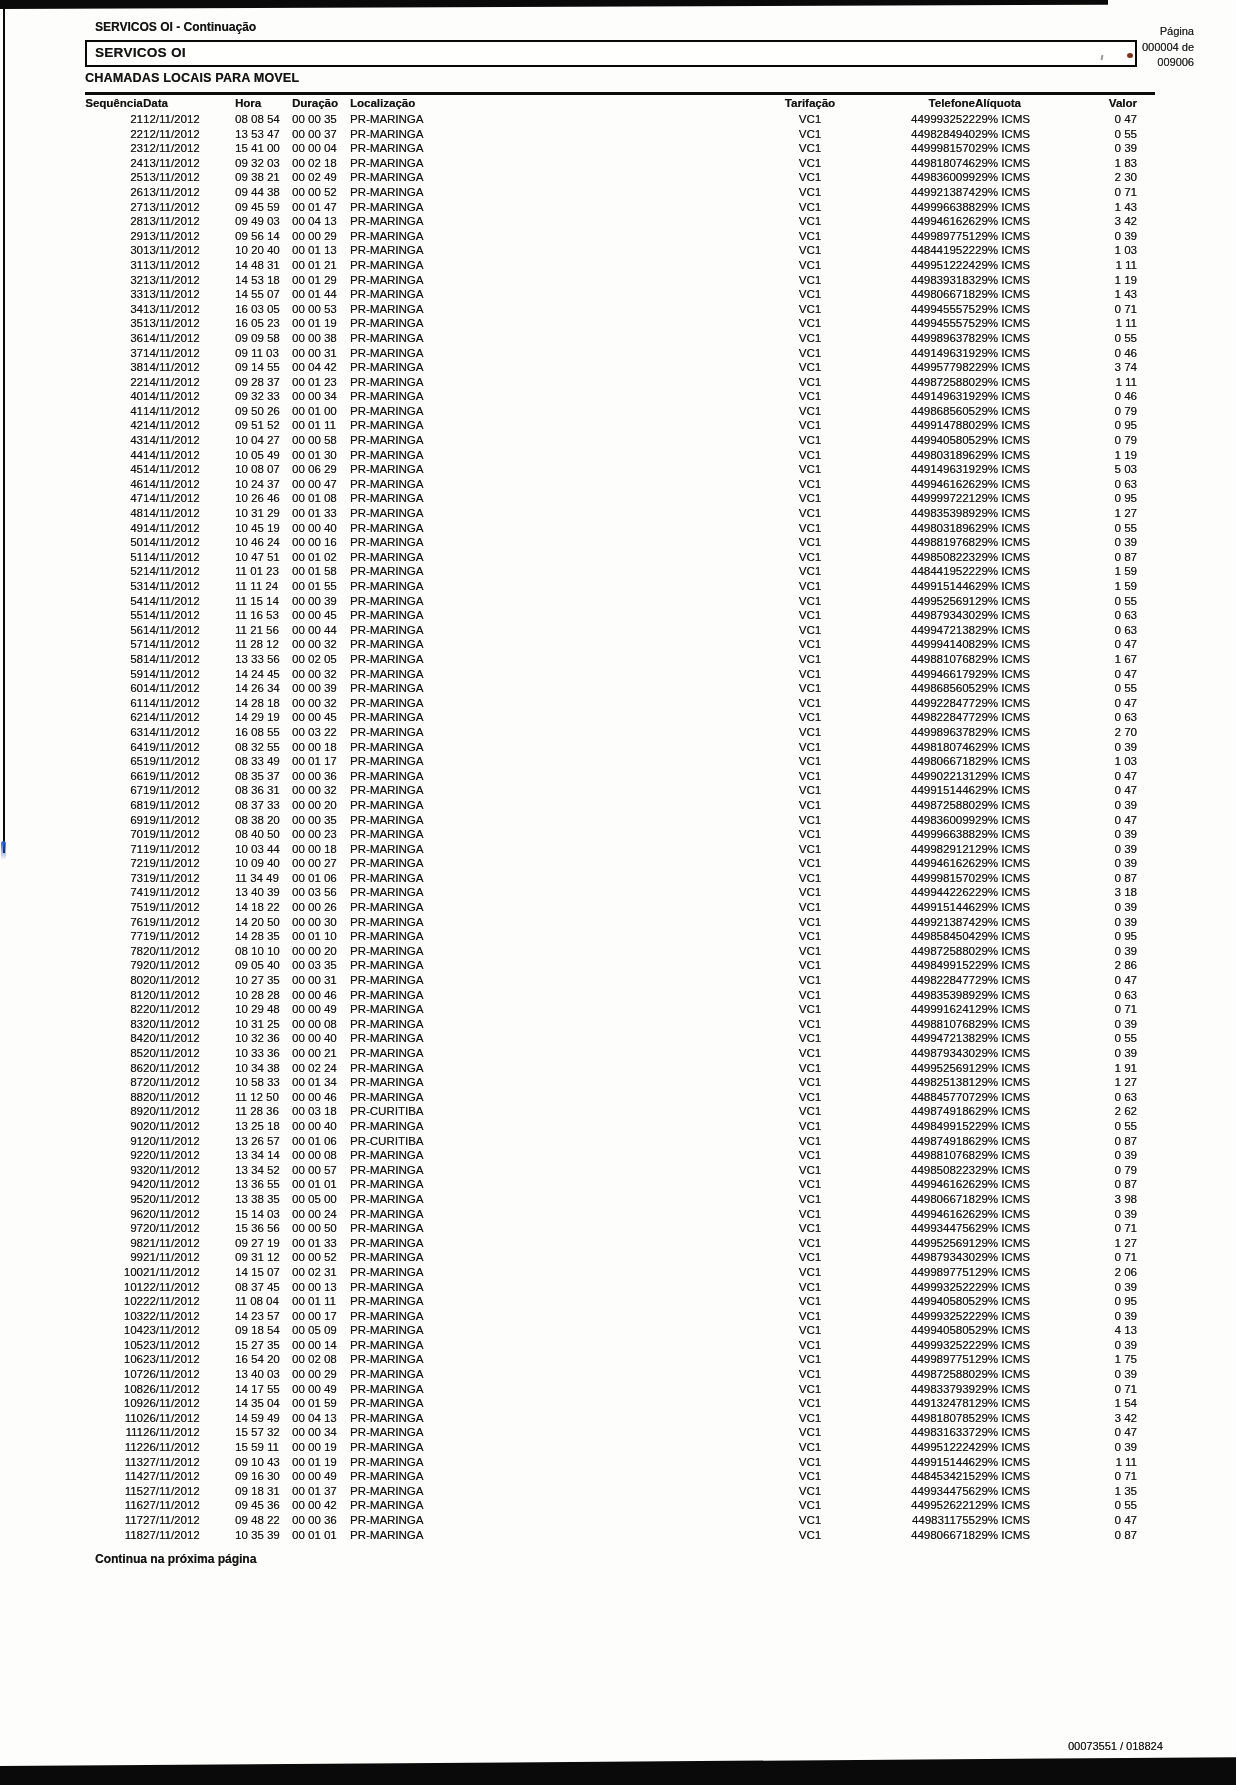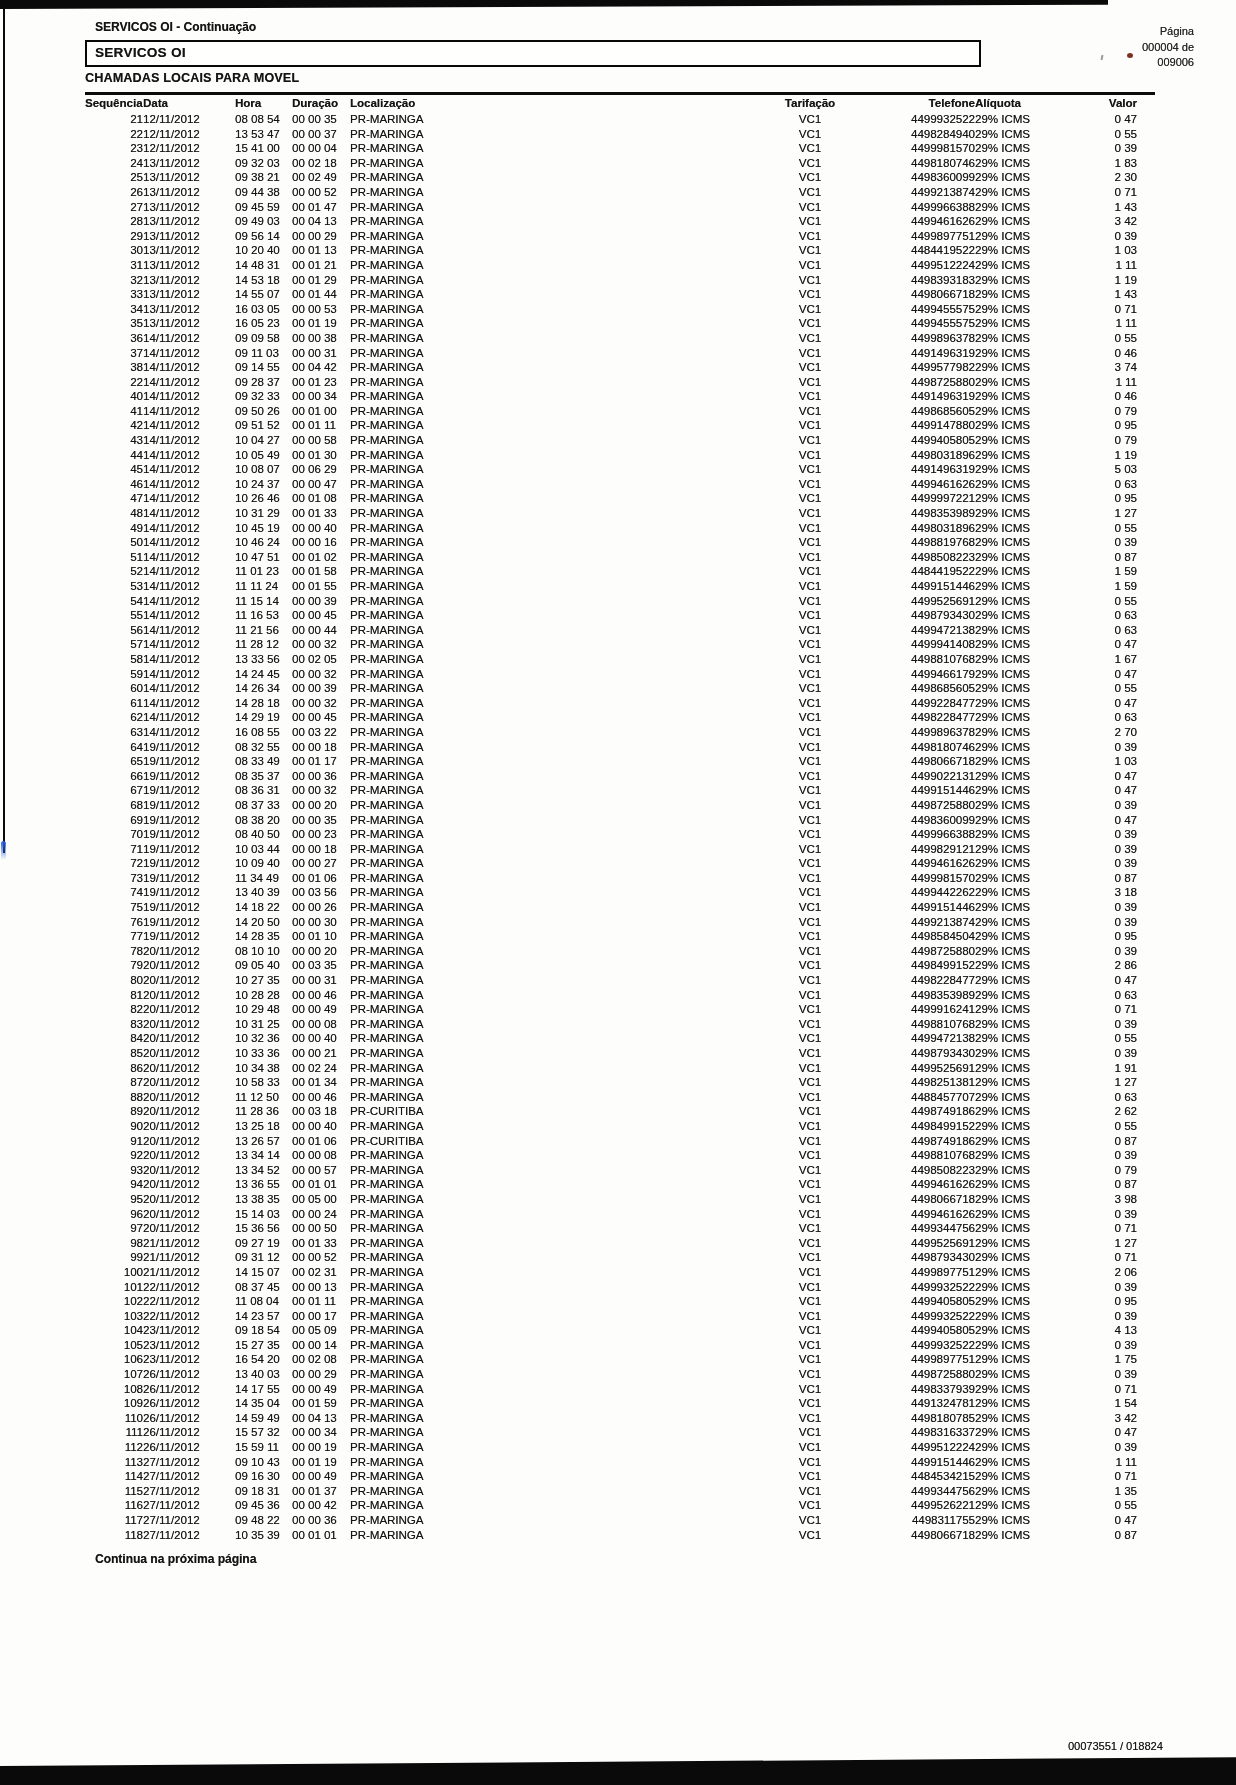--- a/index.html
+++ b/index.html
@@ -11,38 +11,38 @@
   }
   .scan-text{text-shadow:0.2px 0.2px 0.35px rgba(15,15,15,0.6);}
   
   .top-bar{position:absolute;left:0;top:0;width:1108px;height:9px;background:var(--scan_edge,#0c0c0c);clip-path:polygon(0 0,100% 0,100% 52%,0 100%);}
   .bottom-bar{position:absolute;left:-6px;top:1766px;width:1260px;height:34px;background:var(--scan_edge,#0c0c0c);transform:rotate(-0.4deg);transform-origin:left top;}
   .left-edge{position:absolute;left:3px;top:8px;width:2px;height:845px;background:var(--scan_edge,#0c0c0c);}
   .left-edge-blue{position:absolute;left:1px;top:841px;width:5px;height:19px;border-radius:3px;background:linear-gradient(180deg,var(--mark_blue,#2b5bd7),rgba(43,91,215,0));}
   
   .top-title{position:absolute;left:95px;top:20px;font-size:12px;font-weight:700;}
   .page-info{position:absolute;left:1142px;top:24px;font-size:11px;line-height:15.5px;color:#242424;text-align:right;}
-  .title-box{position:absolute;left:85px;top:40px;width:896px;height:27px;border:2.5px solid #0a0a0a;background:#fdfdfc;box-sizing:border-box;}
+  .title-box{position:absolute;left:85px;top:40px;width:1052px;height:27px;border:2.5px solid #0a0a0a;background:#fdfdfc;box-sizing:border-box;}
   .title-box .box-label{position:absolute;left:8px;top:3px;font-size:13.5px;font-weight:700;letter-spacing:0.3px;}
   .red-dot{position:absolute;left:1040px;top:11px;width:6px;height:5px;border-radius:50%;background:var(--mark_red,#7c3322);}
   .grey-tick{position:absolute;left:1014px;top:13px;width:2px;height:5px;background:#9a9a98;transform:rotate(12deg);}
   .section-title{position:absolute;left:85px;top:71px;font-size:12.5px;font-weight:700;letter-spacing:0.2px;}
   .rule{position:absolute;left:85px;top:92px;width:1070px;height:3px;background:#0d0d0d;}
   
   table.calls{position:absolute;left:85px;top:95px;width:1052px;border-collapse:collapse;table-layout:fixed;}
   table.calls th,table.calls td{padding:0;font-size:11.5px;line-height:14.6px;white-space:nowrap;overflow:visible;font-weight:inherit;}
   table.calls thead th{font-weight:700;font-size:11.5px;line-height:17px;vertical-align:bottom;}
   col.c0{width:58px}col.c1{width:92px}col.c2{width:57px}col.c3{width:58px}
   col.c4{width:395px}col.c5{width:130px}col.c6{width:100px}col.c7{width:90px}col.c8{width:72px}
   td.c1,th.c1{padding-left:17px;text-align:left;}
   td.c2,th.c2{padding-left:2px;text-align:left;}
   td.c3,th.c3{padding-left:1px;text-align:left;}
   td.c4,th.c4{padding-left:2px;text-align:left;}
   td.c0{text-align:right;}
-  th.c0{text-align:left;padding-left:10px;margin-left:22px;}
+  th.c0{text-align:center;padding-left:10px;margin-left:22px;}
   td.c5,th.c5{text-align:center;}
   td.c6,th.c6{text-align:right;}
   td.c7,th.c7{padding-left:12px;text-align:left;}
   td.c8,th.c8{text-align:right;}
   
   .continua{position:absolute;left:95px;top:1552px;font-size:12px;font-weight:700;}
   .footer-code{position:absolute;left:1068px;top:1740px;font-size:11px;text-align:center;}
 </style>
 </head>
 <body>

